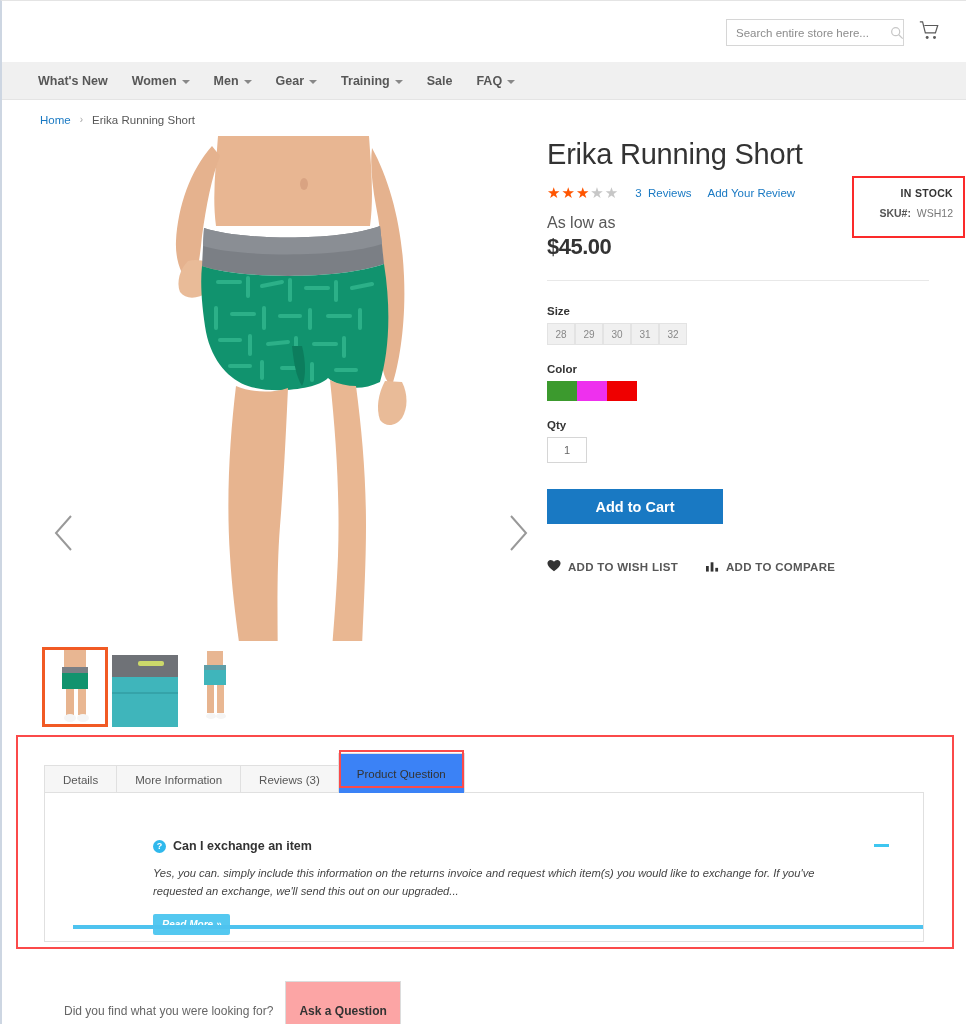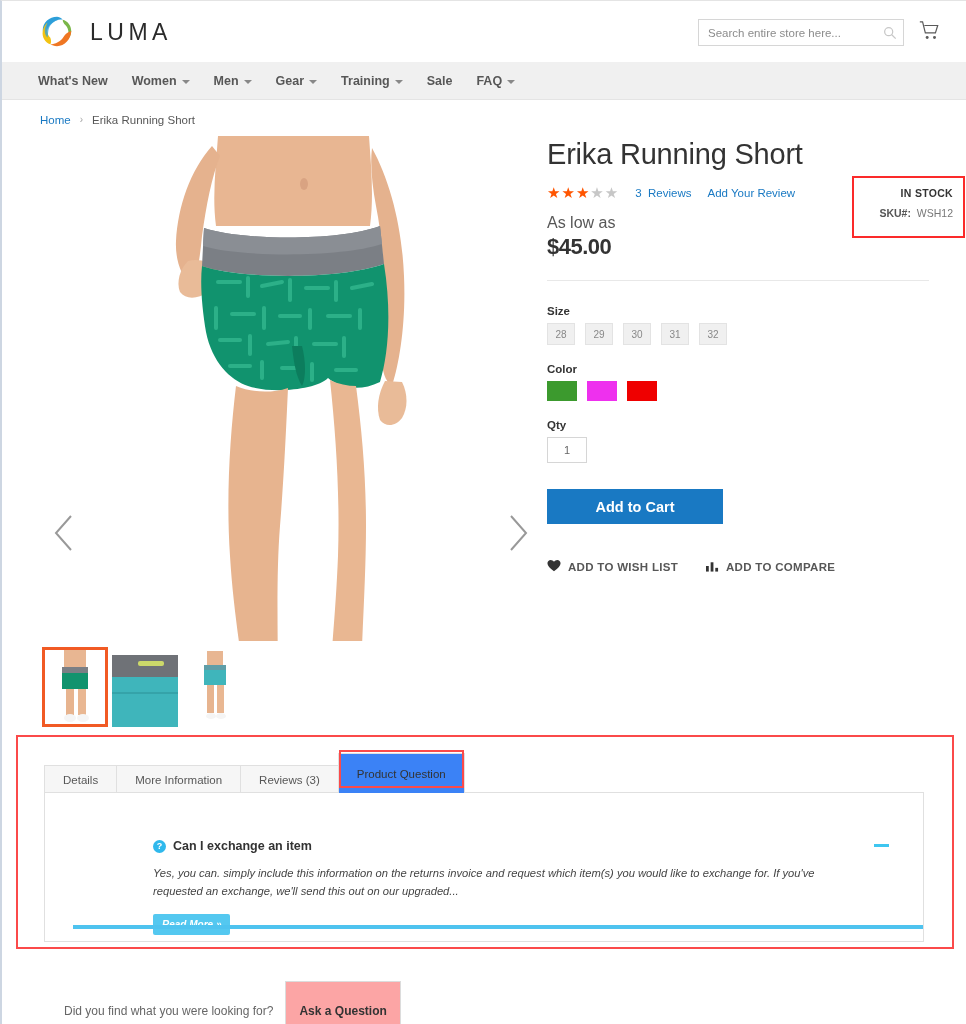--- a/index.html
+++ b/index.html
@@ -30,21 +30,21 @@
     display: flex; align-items: center; gap: 14px;
   }
   .logo-mark { width: 38px; height: 38px; position: relative; }
   .logo-mark svg { display:block; }
   .logo-text {
     font-size: 23px; letter-spacing: 4.5px; color: #2b2b2b;
     font-weight: 400;
   }
   .search-box {
     position: absolute; right: 62px; top: 18px;
-    width: 206px; height: 27px;
+    width: 178px; height: 27px;
     border: 1px solid #d6d6d6; background: #fff;
     display: flex; align-items: center;
     padding: 0 6px 0 9px;
   }
   .search-input {
     flex: 1; border: none; outline: none;
     font-size: 11.5px; color: #575757;
     font-family: "Liberation Sans", sans-serif;
     background: transparent;
   }
@@ -160,21 +160,21 @@
     padding: 9px 10px 0 0;
     text-align: right;
   }
   .stock-label { font-size: 10.5px; font-weight: bold; color: #333; letter-spacing: .3px; }
   .sku { font-size: 10.5px; color: #777; margin-top: 8px; }
   .sku b { color: #555; font-weight: bold; }
 
   .divider { height: 1px; background: #e8e8e8; margin: 20px 0 0 0; width: 382px; }
 
   .opt-label { font-size: 11.5px; font-weight: bold; color: #333; margin-bottom: 6px; }
-  .swatch-row { display: flex; gap: 10px; text-align: center; }
+  .swatch-row { display: flex; gap: 0; text-align: center; }
   .size-sw {
     width: 28px; height: 22px;
     background: #f0f0f0; border: 1px solid #e3e3e3;
     font-size: 10px; color: #888;
     display: flex; align-items: center; justify-content: center;
     cursor: pointer;
   }
   .color-sw { width: 30px; height: 20px; cursor: pointer; }
 
   .qty-input {
@@ -292,35 +292,20 @@
     padding: 22px 13px; cursor: pointer;
     font-family: "Liberation Sans", sans-serif;
   }
 </style>
 </head>
 <body>
 
 <div class="page-frame">
 
   <div class="header">
-    <div class="logo-wrap">
-      <span class="logo-mark">
-        <svg width="38" height="38" viewBox="0 0 40 40">
-          <g>
-            <path d="M20 4 C12 4 5 10 5 18 C5 22 7 25 10 26 C8 22 9 16 13 12 C17 8 22 6 26 7 C24 5 22 4 20 4 Z" fill="#2d9fd9"></path>
-            <path d="M26 7 C31 8 35 13 35 19 C35 23 33 27 30 29 C33 24 33 17 29 13 C27 11 26 9 26 7 Z" fill="#7ab648"></path>
-            <path d="M35 19 C35 27 28 35 20 35 C17 35 15 34 13 33 C18 33 24 30 27 25 C29 22 31 20 35 19 Z" fill="#ef7622"></path>
-            <path d="M13 33 C7 31 4 25 5 19 C5.5 15 8 12 10 10 C8 15 9 22 13 26 C14 29 14 31 13 33 Z" fill="#f2c313"></path>
-            <path d="M10 26 C6 22 6 14 11 10 C14 7 18 6 22 7 C17 8 12 12 11 18 C10.5 21 10.5 24 10 26 Z" fill="#2d9fd9" opacity="0.75"></path>
-            <circle cx="20" cy="20" r="7.5" fill="#ffffff"></circle>
-          </g>
-        </svg>
-      </span>
-      <span class="logo-text">LUMA</span>
-    </div>
 
     <div class="search-box">
       <input class="search-input" type="text" placeholder="Search entire store here..." style="">
       <span class="search-icon">
         <svg width="14" height="14" viewBox="0 0 16 16" fill="none" stroke="#999" stroke-width="1.4">
           <circle cx="6.5" cy="6.5" r="4.6"></circle>
             <line x1="10" y1="10" x2="14.5" y2="14.5"></line>
         </svg>
       </span>
     </div>

